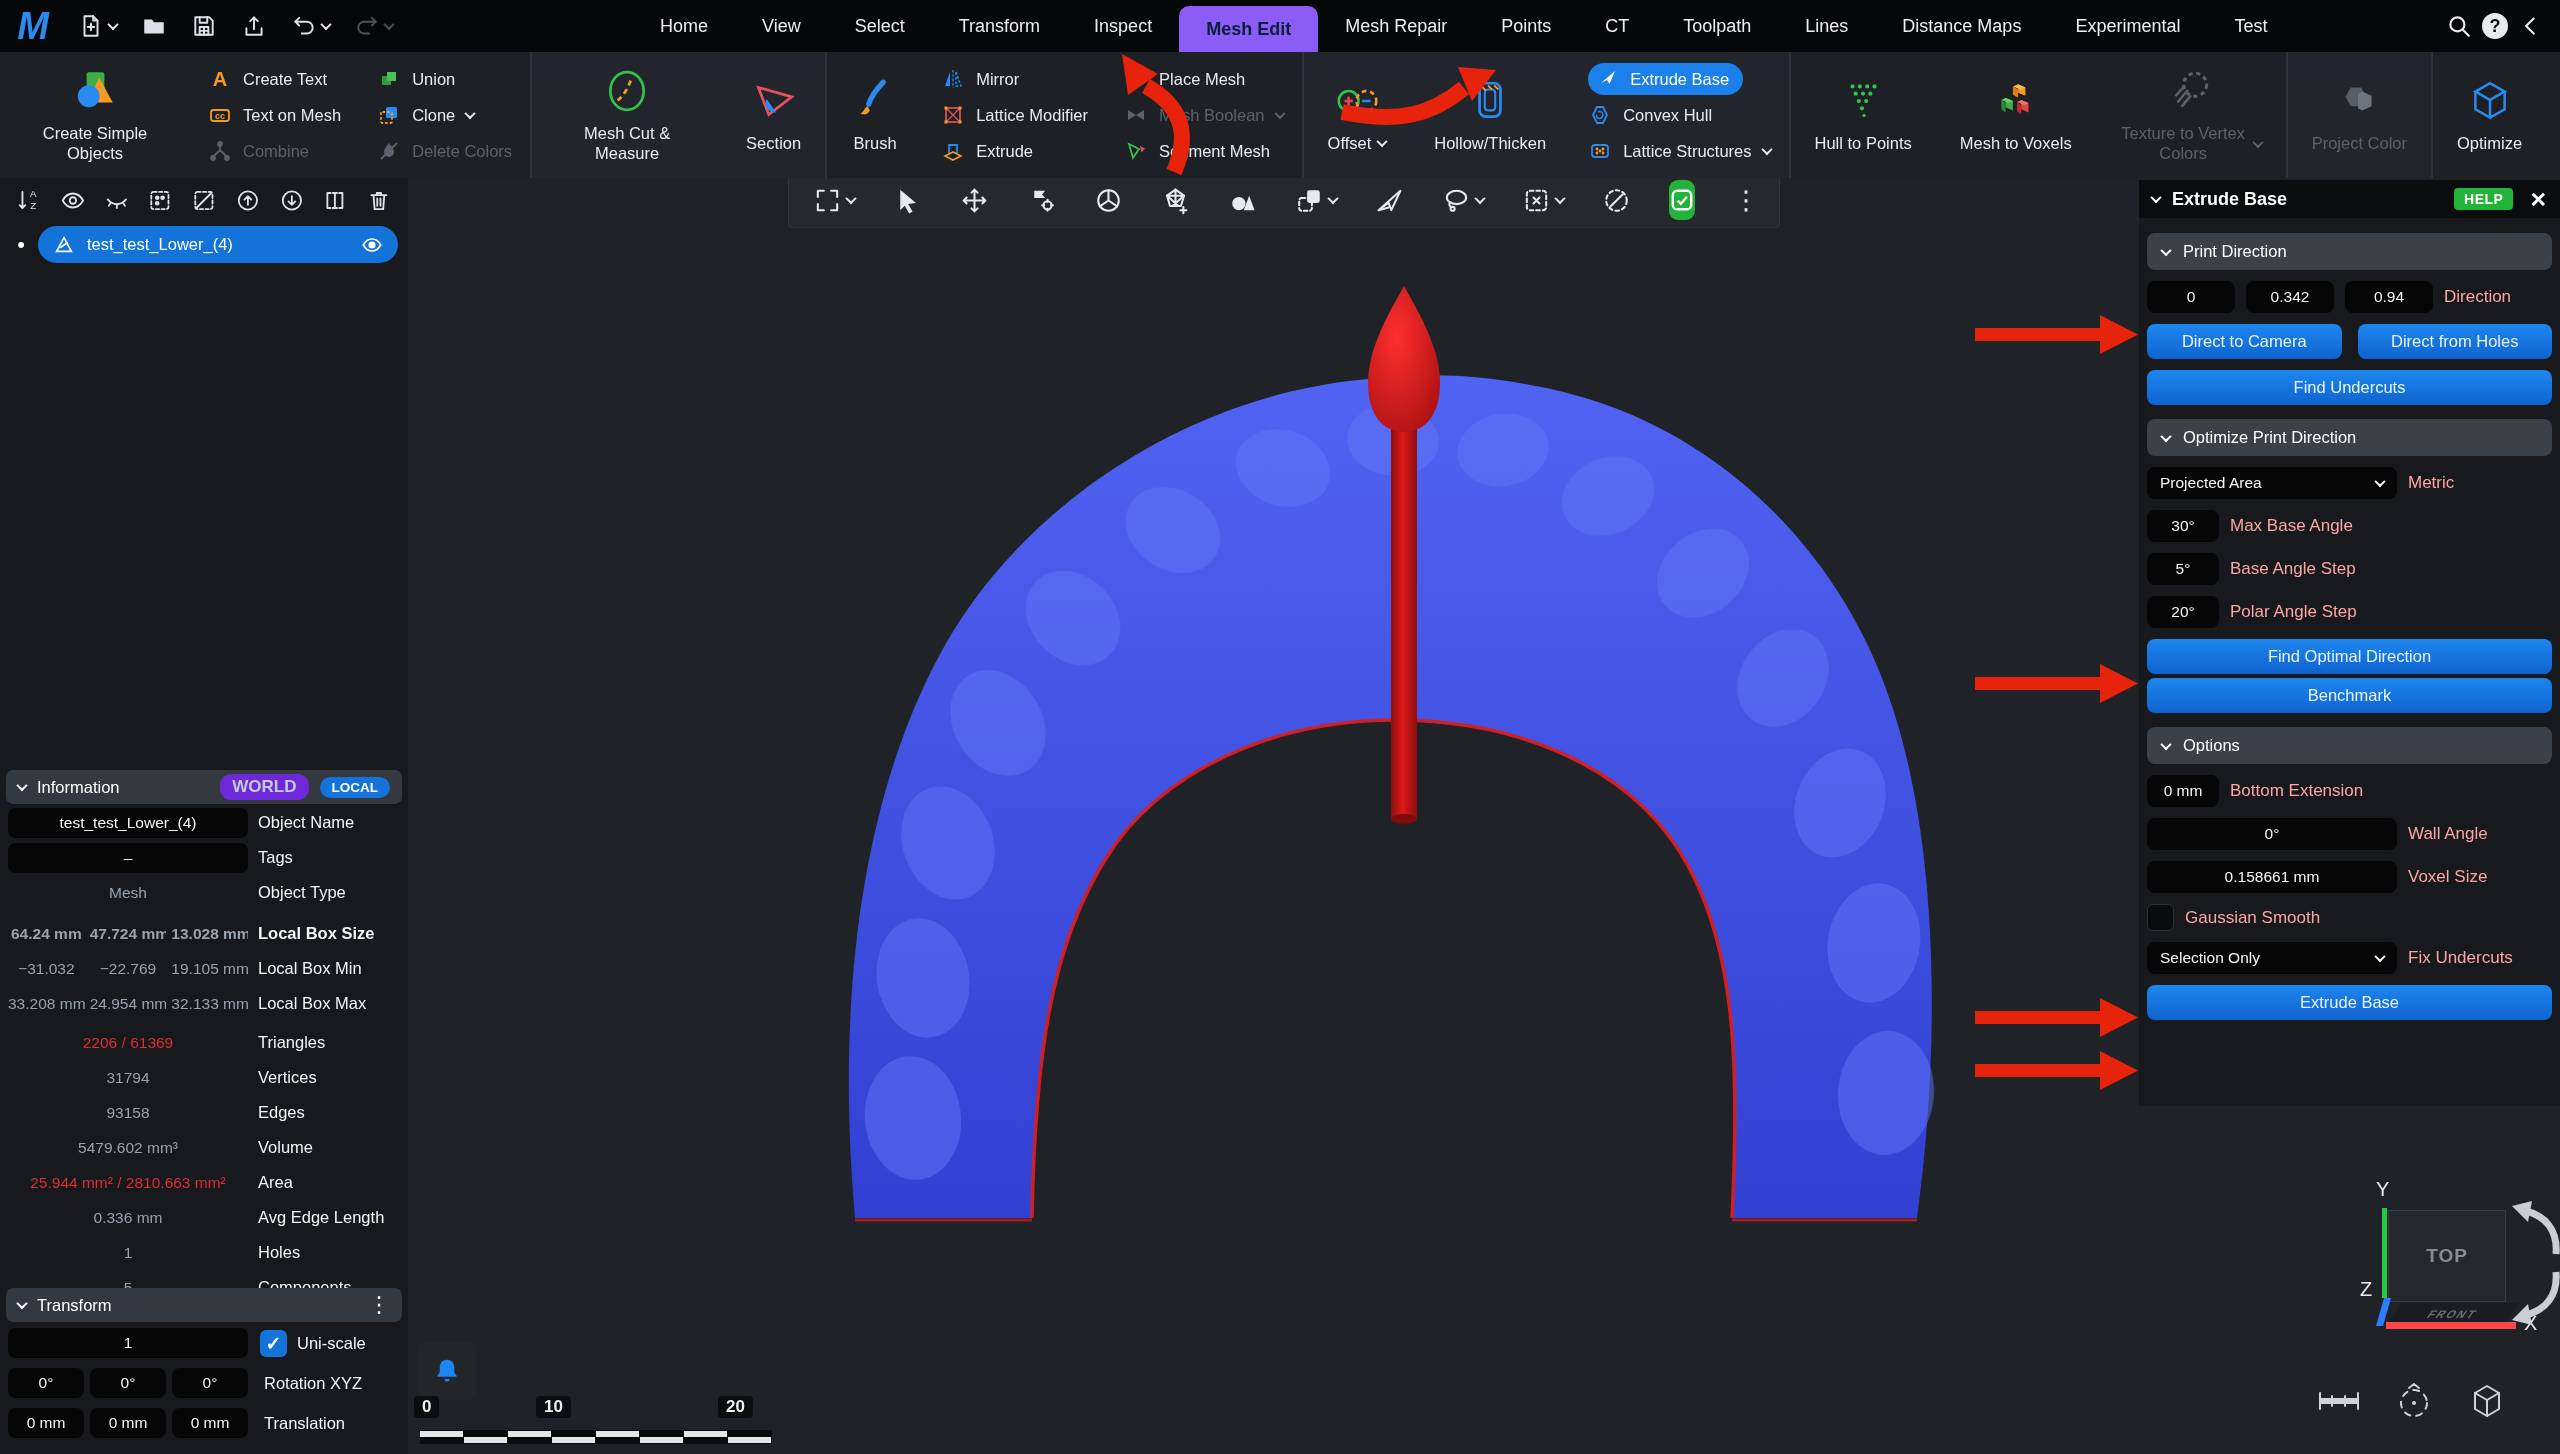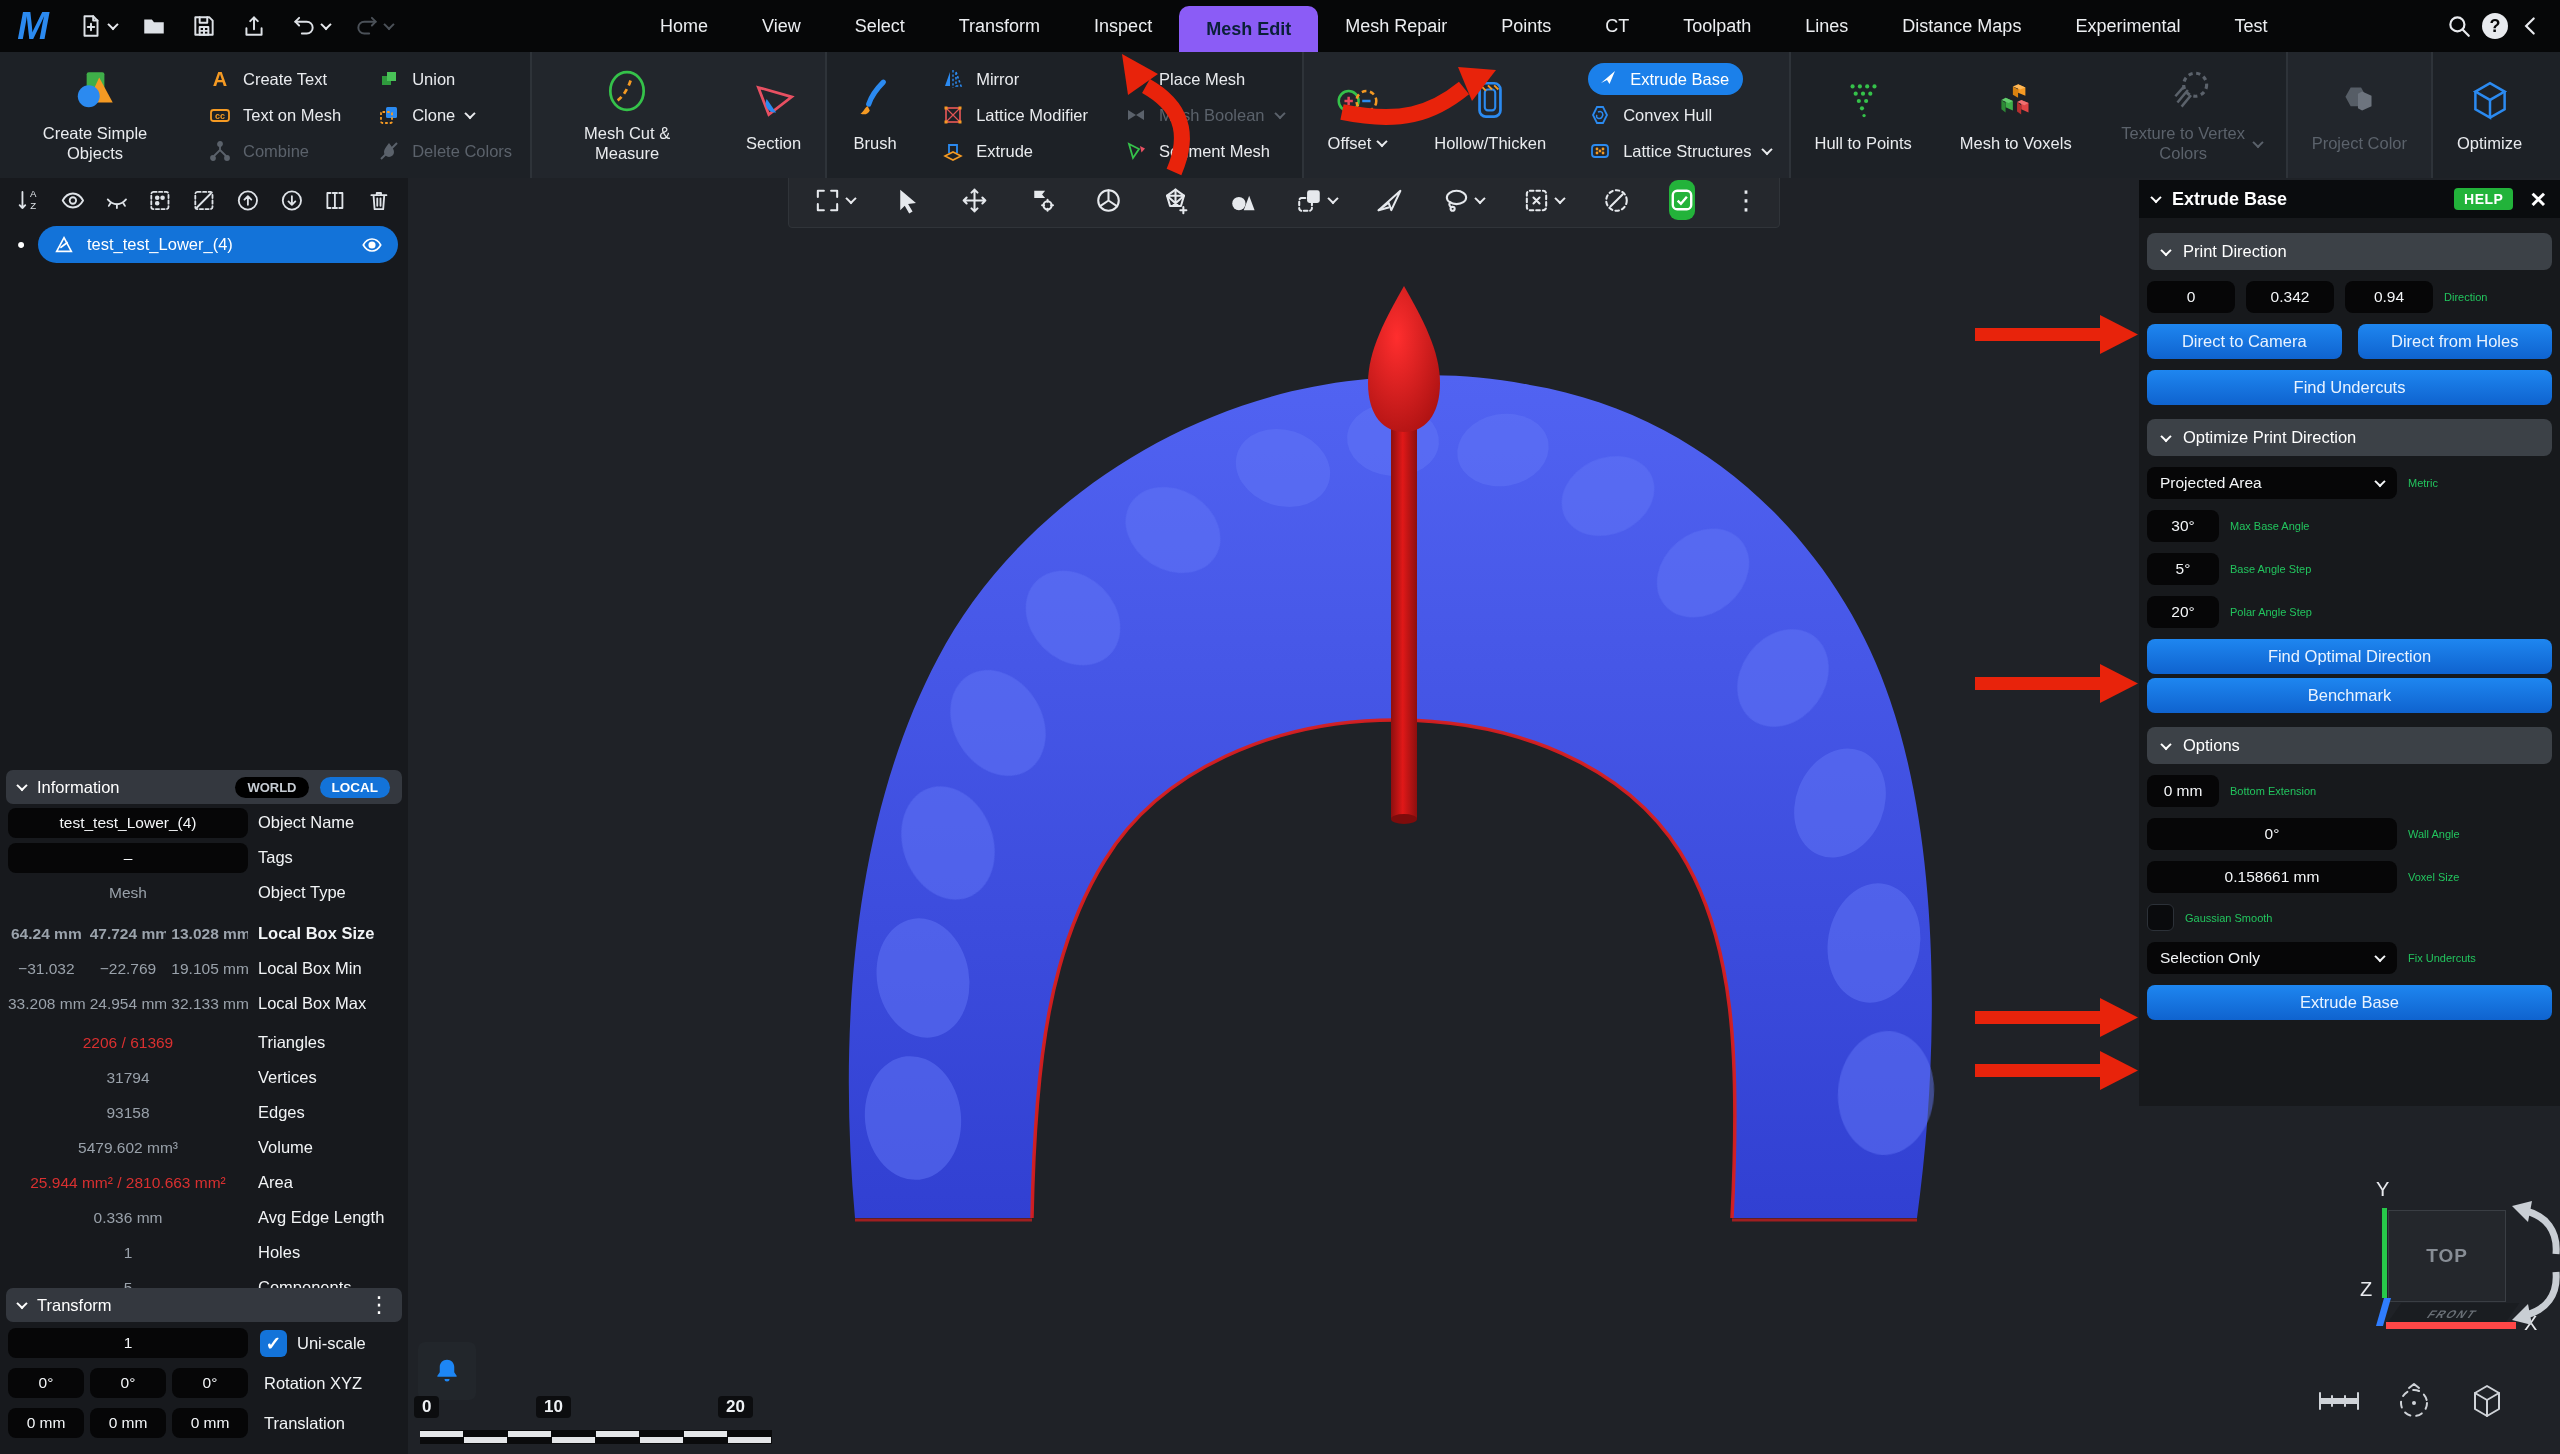--- a/index.html
+++ b/index.html
@@ -67,21 +67,21 @@
 
 #rpanel { position:absolute; left:2139px; top:180px; width:421px; height:926px; background:#17191c; z-index:28; }
 .rp-head { height:38px; background:#0a0c0e; display:flex; align-items:center; gap:12px; padding:0 13px; font-size:18px; font-weight:bold; color:#fff; }
 .help-badge { margin-left:auto; background:#22b33a; color:#fff; font-size:14px; font-weight:bold; padding:3px 10px; border-radius:4px; letter-spacing:.5px; }
 .rp-x { font-size:21px; font-weight:bold; color:#fff; margin-left:4px; line-height:1; }
 .rp-body { padding:6px 8px 0; }
 .sect { height:37px; background:#3c4147; border-radius:8px; display:flex; align-items:center; gap:13px; padding:0 15px; font-size:16.5px; color:#fff; margin:9px 0; }
 .prow { display:flex; align-items:center; gap:11px; margin:11px 0; }
 .pin { background:#060607; border-radius:8px; height:32px; display:flex; align-items:center; justify-content:center; font-size:15.5px; color:#f4f6f8; flex:none; }
 .dd { justify-content:space-between; padding:0 13px; }
-.plabel { font-size:11px; color:#22c55e; white-space:nowrap; }
+.plabel { font-size:17px; color:#fca5a5; white-space:nowrap; }
 .btn { background:linear-gradient(180deg,#1e86f0,#0f63cf); border-radius:8px; height:35px; display:flex; align-items:center; justify-content:center; font-size:16.5px; color:#e9f3ff; }
 
 
 #viewport { position:absolute; left:408px; top:178px; right:0; bottom:0; background:#1f2227; z-index:5; }
 #vtoolbar { position:absolute; left:788px; top:172px; width:992px; height:56px; background:#25282d; border:1px solid #303439; border-radius:4px; display:flex; align-items:center; gap:38px; padding:0 24px; z-index:24; }
 .vt { display:flex; align-items:center; gap:5px; }
 .vt svg { width:29px; height:29px; stroke:#e6e9ed; fill:none; stroke-width:1.7; stroke-linecap:round; stroke-linejoin:round; }
 .vt-check { width:40px; height:40px; background:#23b33a; border-radius:9px; display:flex; align-items:center; justify-content:center; }
 .vt-check svg { width:26px; height:26px; stroke:#fff; stroke-width:2.2; fill:none; }
 .vkebab { font-size:26px; color:#e6e9ed; }
@@ -617,21 +617,21 @@
           <path d="M2.5 12C5 7.5 8.3 5.5 12 5.5s7 2 9.5 6.5c-2.5 4.5-5.8 6.5-9.5 6.5S5 16.5 2.5 12z"></path>
           <circle cx="12" cy="12" r="3" fill="#fff"></circle>
         </svg>
     </div>
   </div>
 
   <div id="info">
     <div class="panel-head">
       <span class="chev"></span>
       <span>Information</span>
-      <span style="margin-left:auto;background:#000000;border-radius:11px;padding:3px 12px;font-size:13px;font-weight:bold;color:#c6ccd3">WORLD</span>
+      <span style="margin-left:auto;background:#6d28d9;border-radius:11px;padding:3px 12px;font-size:17px;font-weight:bold;color:#c6ccd3">WORLD</span>
       <span style="background:#1373d9;border-radius:11px;padding:3px 12px;font-size:13.5px;font-weight:bold;color:#fff">LOCAL</span>
     </div>
     <div class="irow">
         <div class="inp w240">test_test_Lower_(4)</div>
         <span class="ilabel">Object Name</span>
       </div>
     <div class="irow">
         <div class="inp w240">–</div>
         <span class="ilabel">Tags</span>
       </div>

